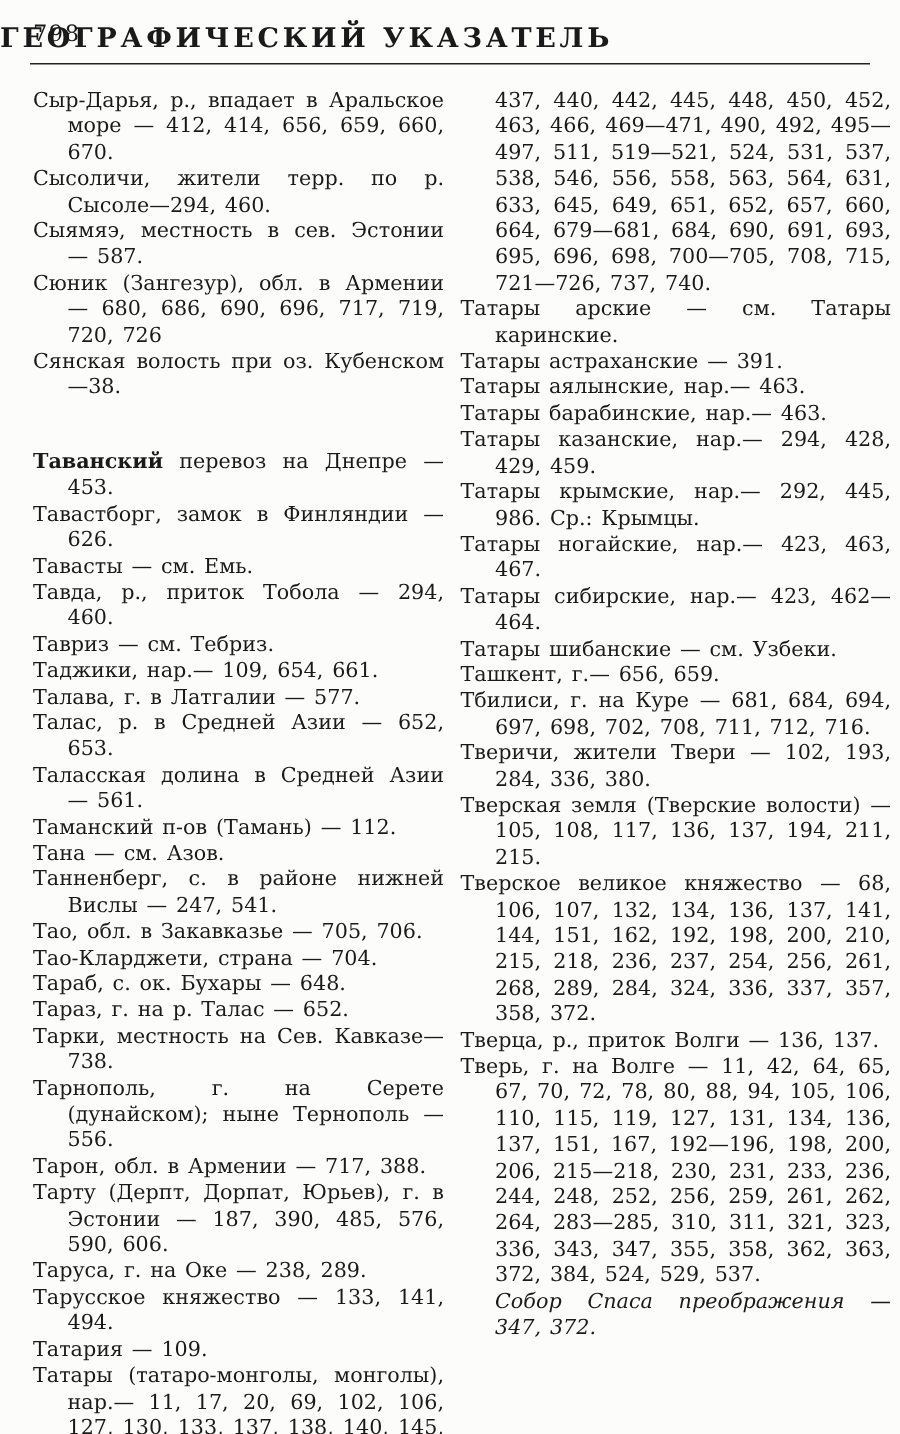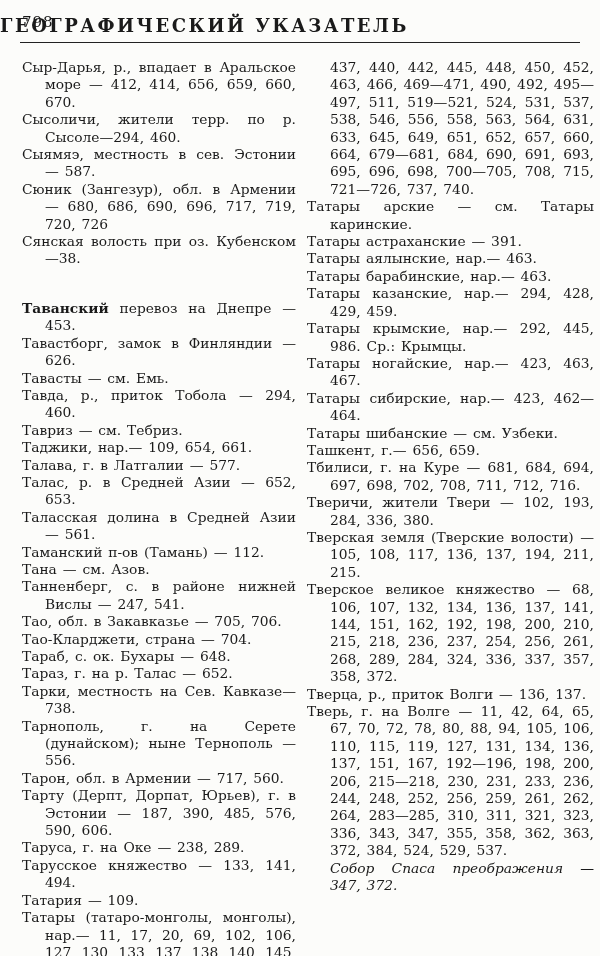--- a/index.html
+++ b/index.html
@@ -78,21 +78,21 @@
         <div class="entry">Таласская долина в Средней Азии — 561.</div>
         <div class="entry">Таманский п-ов (Тамань) — 112.</div>
         <div class="entry">Тана — см. Азов.</div>
         <div class="entry">Танненберг, с. в районе нижней Вислы — 247, 541.</div>
         <div class="entry">Тао, обл. в Закавказье — 705, 706.</div>
         <div class="entry">Тао-Кларджети, страна — 704.</div>
         <div class="entry">Тараб, с. ок. Бухары — 648.</div>
         <div class="entry">Тараз, г. на р. Талас — 652.</div>
         <div class="entry">Тарки, местность на Сев. Кавказе—738.</div>
         <div class="entry">Тарнополь, г. на Серете (дунайском); ныне Тернополь — 556.</div>
-        <div class="entry">Тарон, обл. в Армении — 717, 560.</div>
+        <div class="entry">Тарон, обл. в Армении — 717, 388.</div>
         <div class="entry">Тарту (Дерпт, Дорпат, Юрьев), г. в Эстонии — 187, 390, 485, 576, 590, 606.</div>
         <div class="entry">Таруса, г. на Оке — 238, 289.</div>
         <div class="entry">Тарусское княжество — 133, 141, 494.</div>
         <div class="entry">Татария — 109.</div>
         <div class="entry">Татары (татаро-монголы, монголы), нар.— 11, 17, 20, 69, 102, 106, 127, 130, 133, 137, 138, 140, 145, 146, 165, 196—198, 200, 203, 213, 217—222, 224, 225, 228—230, 239, 245, 247, 248, 252, 284, 288—290, 294, 295, 317, 318, 320, 331, 333—341, 353—356, 377, 378, 393, 412, 415, 419, 422—424, 428, 431, 434, 436,</div>
       </div>
     <div class="col col-right">
         <div class="entry flush">437, 440, 442, 445, 448, 450, 452, 463, 466, 469—471, 490, 492, 495—497, 511, 519—521, 524, 531, 537, 538, 546, 556, 558, 563, 564, 631, 633, 645, 649, 651, 652, 657, 660, 664, 679—681, 684, 690, 691, 693, 695, 696, 698, 700—705, 708, 715, 721—726, 737, 740.</div>
         <div class="entry">Татары арские — см. Татары каринские.</div>
         <div class="entry">Татары астраханские — 391.</div>

